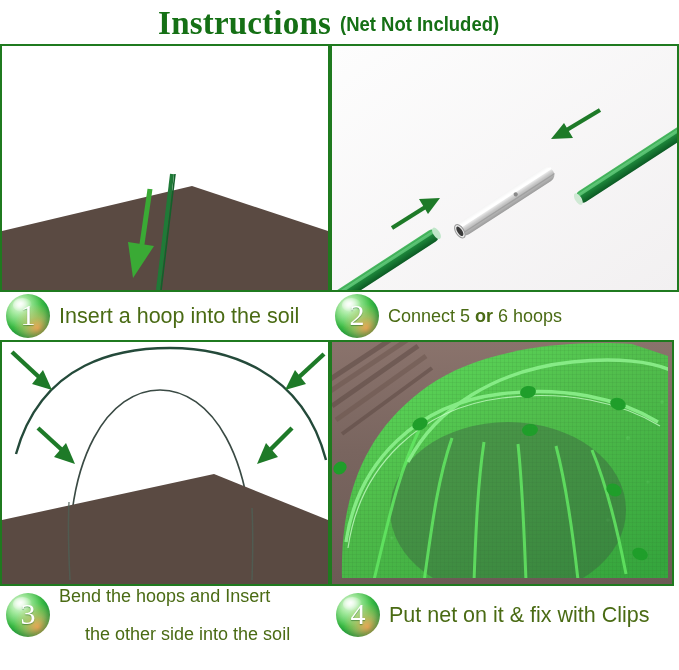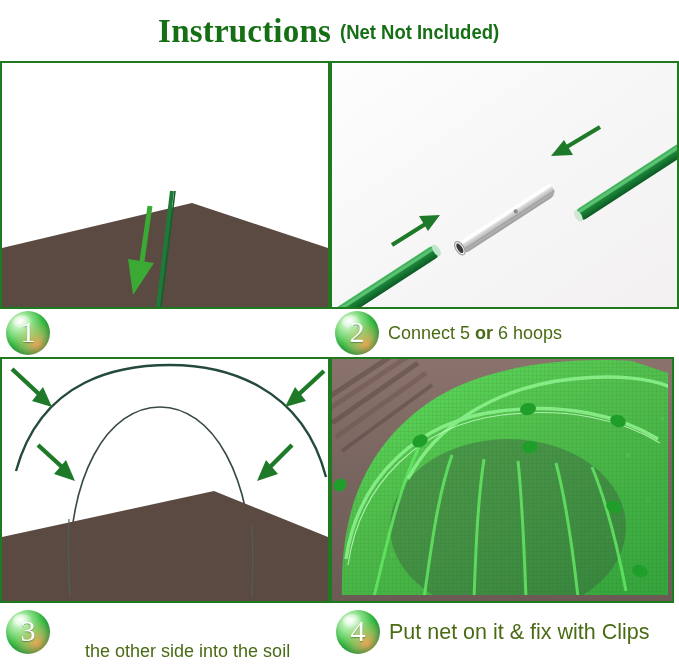--- a/index.html
+++ b/index.html
@@ -10,21 +10,21 @@
   body {
     width: 679px;
     height: 670px;
     overflow: hidden;
     font-family: "Liberation Sans", sans-serif;
     position: relative;
   }
 
   
   .title-bar {
-    height: 61px;
+    height: 44px;
     display: flex;
     align-items: center;
     justify-content: center;
     gap: 9px;
     padding-top: 2px;
     box-sizing: border-box;
   }
   .title-main {
     font-family: "Liberation Serif", serif;
     font-weight: bold;
@@ -211,20 +211,23 @@
       </svg>
     </div>
   </div>
 
   <div class="row-captions">
 
     <div class="cap-cell cap1">
       <div class="badge">
         <span class="badge-num">1</span>
       </div>
+      <div class="cap-text">
+        <span>Insert a hoop into the soil</span>
+      </div>
     </div>
 
     <div class="cap-cell cap2">
       <div class="badge">
         <span class="badge-num">2</span>
       </div>
       <div class="cap-text two-line">
         <span>Connect 5 <b>or</b> 6 hoops</span><br>
       </div>
     </div>
@@ -346,21 +349,21 @@
     </div>
   </div>
 
   <div class="row-captions">
 
     <div class="cap-cell cap3">
       <div class="badge">
         <span class="badge-num">3</span>
       </div>
       <div class="cap-text two-line">
-        <br>
+        <span>Bend the hoops and Insert</span><br>
         <span class="indent">the other side into the soil</span>
       </div>
     </div>
 
     <div class="cap-cell cap4">
       <div class="badge">
         <span class="badge-num">4</span>
       </div>
       <div class="cap-text">
         <span>Put net on it &amp; fix with Clips</span>

